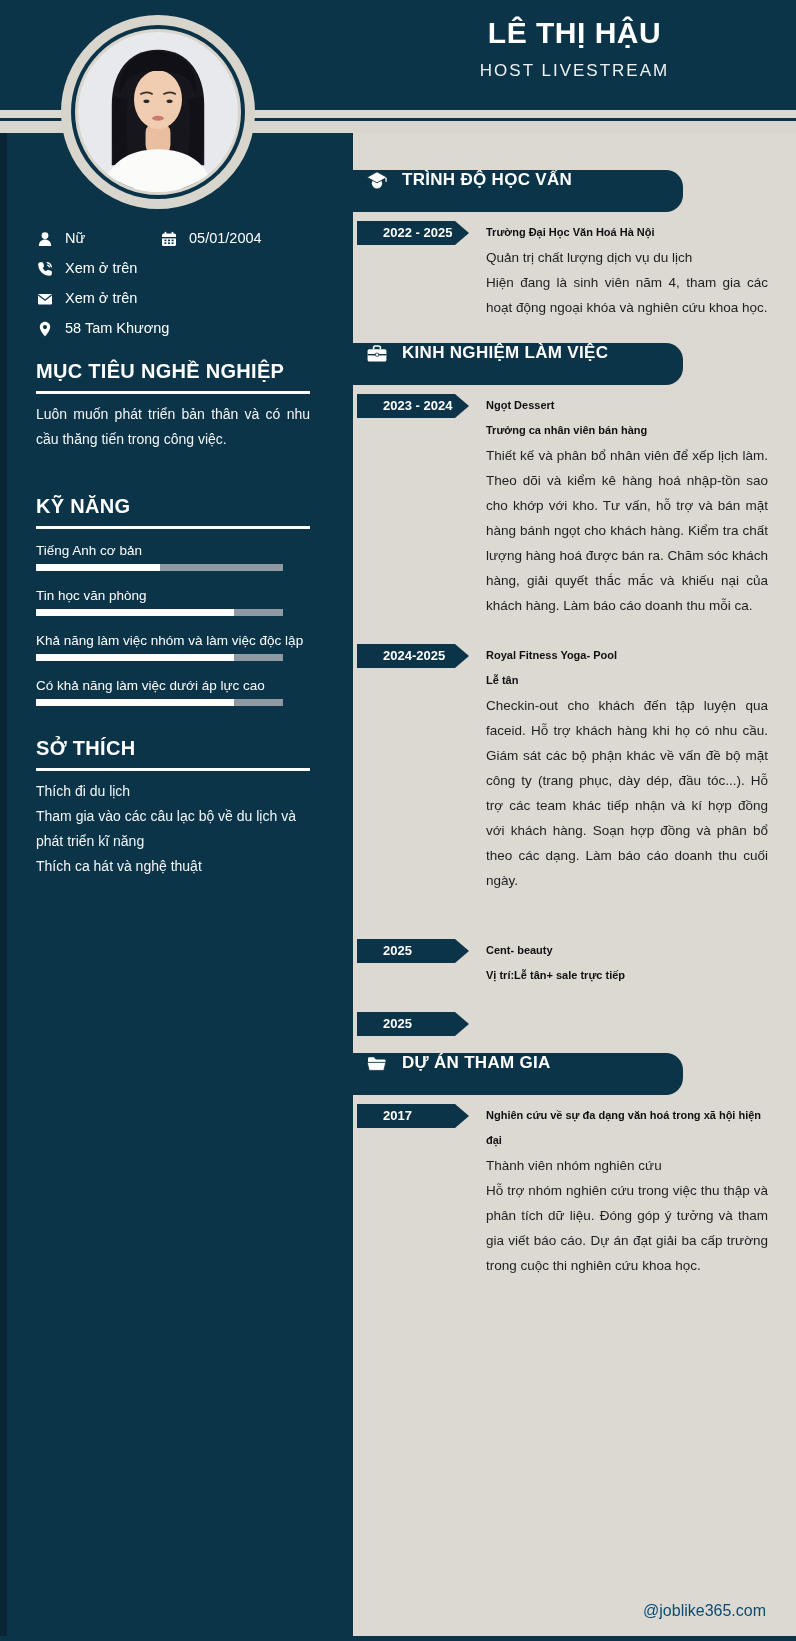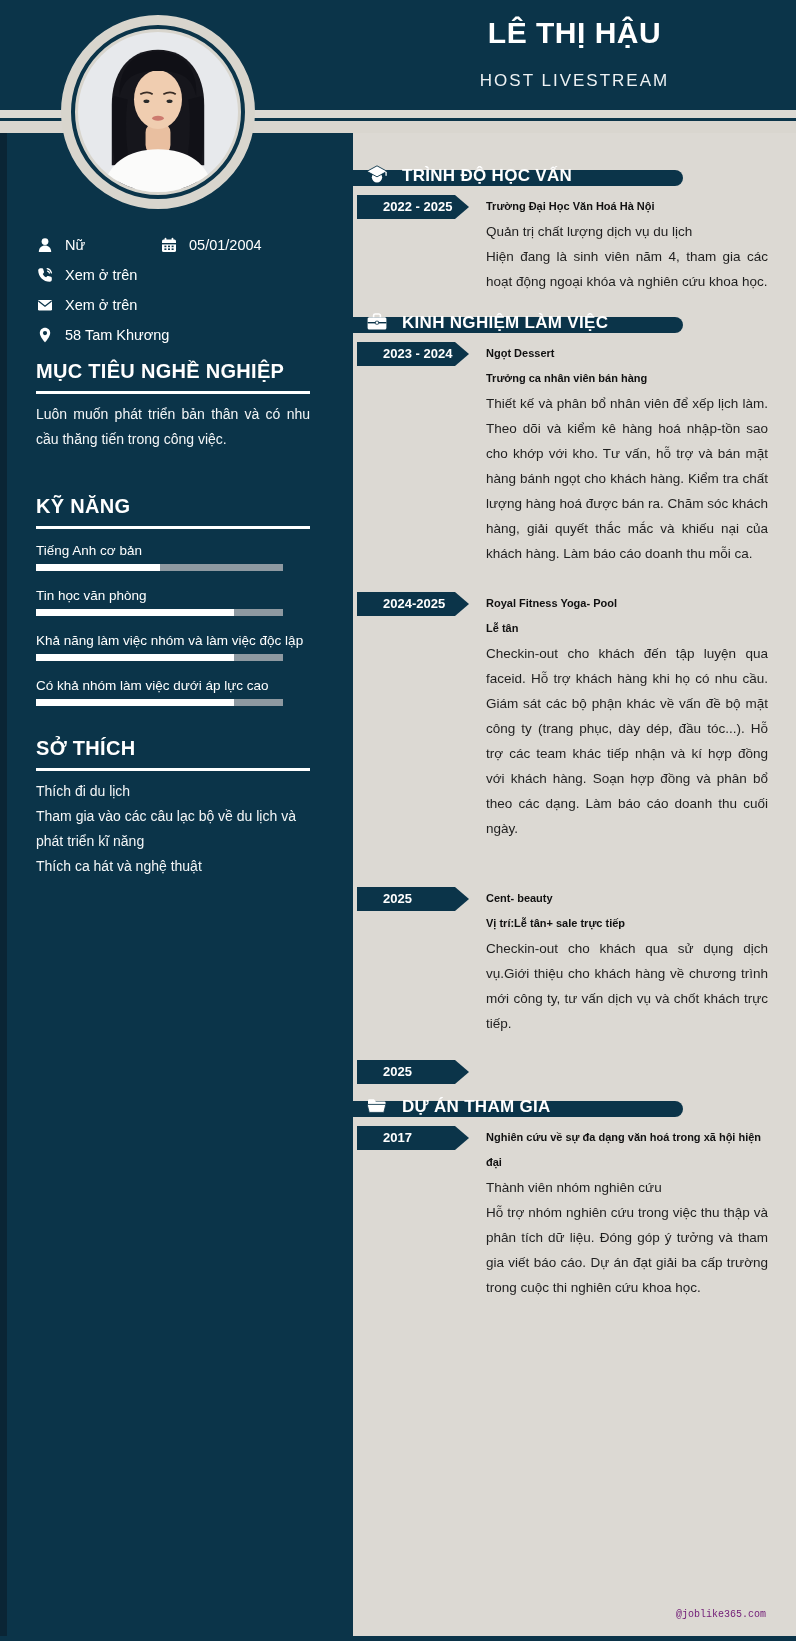--- a/index.html
+++ b/index.html
@@ -8,21 +8,21 @@
     background:#dcd9d3;
     font-family:"Liberation Sans","DejaVu Sans",sans-serif;
     -webkit-font-smoothing:antialiased;
   }
   .page{position:relative;width:796px;height:1641px;}
 
   
   .header{height:110px;background:#0b3449;position:relative;}
   .header-right{position:absolute;left:353px;right:0;top:0;text-align:center;color:#fff;}
   .name{font-size:30px;font-weight:bold;letter-spacing:.5px;line-height:36px;margin-top:15px;}
-  .subtitle{font-size:17px;letter-spacing:2px;color:#eef2f4;margin-top:20px;}
+  .subtitle{font-size:17px;letter-spacing:2px;color:#eef2f4;margin-top:10px;}
 
   
   .band{height:15px;background:#d9d6cf;}
   .band-line{height:3px;background:#0b3449;margin-top:8px;}
 
   
   .main{display:flex;height:1516px;}
   .sidebar{flex:0 0 353px;background:#0b3449;color:#fff;position:relative;box-sizing:border-box;
            padding:0 43px 0 36px;}
   .side-edge{position:absolute;left:0;top:0;bottom:0;width:7px;background:#0a2535;}
@@ -30,21 +30,21 @@
 
   
   .photo{position:absolute;left:61px;top:15px;width:194px;height:194px;border-radius:50%;
          border:10px solid #d8d5cd;box-sizing:border-box;background:#d8d5cd;z-index:5;}
   .photo-ring{width:174px;height:174px;border-radius:50%;border:4px solid #0b3449;
               background:#d8d5cd;box-sizing:border-box;padding:3px;}
   .photo-img{width:160px;height:160px;border-radius:50%;overflow:hidden;display:block;}
 
   
   .contact{margin-top:97px;}
-  .contact-row{display:flex;align-items:center;height:30px;font-size:14.5px;}
+  .contact-row{display:flex;height:30px;font-size:14.5px;}
   .c-icon{width:18px;height:17px;display:inline-flex;align-items:center;justify-content:center;flex:0 0 18px;}
   .c-icon svg{display:block;}
   .c-text{margin-left:11px;}
   .c-text.fixed{width:65px;}
   .c-icon.second{margin-left:30px;}
 
   .side-heading{font-size:20px;font-weight:bold;letter-spacing:.3px;line-height:22px;
                 padding-bottom:9px;border-bottom:3px solid #fff;margin:0 0 8px 0;}
   .objective-block{margin-top:10px;}
   .side-para{font-size:14px;line-height:25px;margin:6px 0 0 0;color:#f4f6f7;text-align:justify;}
@@ -52,22 +52,22 @@
   .skills-block{margin-top:43px;}
   .skills-list{margin-top:12px;}
   .skill-label{font-size:13.5px;line-height:20px;margin-bottom:3px;white-space:nowrap;}
   .skill-track{width:247px;height:7px;background:#8e99a1;margin-bottom:15px;}
   .skill-fill{height:7px;background:#ffffff;}
 
   .hobbies-block{margin-top:31px;}
   .hobby-list{list-style:none;margin:8px 0 0 0;padding:0;font-size:14px;line-height:25px;color:#f4f6f7;}
 
   
-  .pill{width:330px;height:16px;background:#0b3449;border-radius:0 17px 17px 0;
-        display:flex;align-items:flex-end;color:#fff;margin-bottom:8px;}
+  .pill{width:330px;height:42px;background:#0b3449;border-radius:0 17px 17px 0;
+        display:flex;align-items:flex-start;color:#fff;margin-bottom:8px;}
   .pill-icon{margin-left:13px;width:22px;height:22px;display:flex;align-items:center;justify-content:center;}
   .pill-title{font-size:17px;font-weight:bold;letter-spacing:.3px;margin-left:14px;}
 
   .entries{display:block;}
   .entry{display:flex;padding:0 28px 0 4px;margin-bottom:0;}
   .date-badge{flex:0 0 112px;height:24px;line-height:24px;background:#0b3449;color:#fff;
               font-size:13px;font-weight:bold;box-sizing:border-box;padding-left:26px;margin-top:1px;
               margin-right:17px;
               clip-path:polygon(0 0,calc(100% - 14px) 0,100% 50%,calc(100% - 14px) 100%,0 100%);}
   .entry-content{flex:1;min-width:0;}
@@ -75,22 +75,22 @@
   .entry-para{font-size:13.5px;line-height:25px;color:#1f1f1f;text-align:justify;margin:0;}
 
   .section-block[data-sec="0"] .entry{margin-bottom:23px;}
   .section-block[data-sec="1"] .entry:nth-child(1){margin-bottom:25px;}
   .section-block[data-sec="1"] .entry:nth-child(2){margin-bottom:45px;}
   .section-block[data-sec="1"] .entry:nth-child(3){margin-bottom:23px;}
   .section-block[data-sec="2"]{margin-top:17px;}
 
   
   .watermark{position:absolute;right:30px;bottom:21px;
-             font-family:Liberation Mono, monospace;
-             font-size:10px;color:#701a75;z-index:6;}
+             font-family:Liberation Sans, sans-serif;
+             font-size:16px;color:#0c4a6e;z-index:6;}
   .bottom-strip{position:absolute;left:0;right:0;bottom:0;height:5px;background:#0b3449;z-index:7;}
 </style>
 </head>
 <body>
 
 <div class="page">
 
   <div class="header">
     <div class="header-right">
       <div class="name">LÊ THỊ HẬU</div>
@@ -207,21 +207,21 @@
                 <div class="skill-fill" style="width: 80%;"></div>
               </div>
             </div>
             <div class="skill">
               <div class="skill-label">Khả năng làm việc nhóm và làm việc độc lập</div>
               <div class="skill-track">
                 <div class="skill-fill" style="width: 80%;"></div>
               </div>
             </div>
             <div class="skill">
-              <div class="skill-label">Có khả nhóm làm việc dưới áp lực cao</div>
+              <div class="skill-label">Có khả năng làm việc dưới áp lực cao</div>
               <div class="skill-track">
                 <div class="skill-fill" style="width: 80%;"></div>
               </div>
             </div>
           </div>
       </div>
 
       <div class="hobbies-block">
         <h2 class="side-heading">SỞ THÍCH</h2>
         <ul class="hobby-list">
@@ -284,21 +284,20 @@
                 <div class="entry-title">Royal Fitness Yoga- Pool</div>
                 <div class="entry-title">Lễ tân</div>
                 <p class="entry-para">Checkin-out cho khách đến tập luyện qua faceid. Hỗ trợ khách hàng khi họ có nhu cầu. Giám sát các bộ phận khác về vấn đề bộ mặt công ty (trang phục, dày dép, đầu tóc...). Hỗ trợ các team khác tiếp nhận và kí hợp đồng với khách hàng. Soạn hợp đồng và phân bổ theo các dạng. Làm báo cáo doanh thu cuối ngày.</p>
               </div>
             </div>
             <div class="entry">
               <div class="date-badge">2025</div>
               <div class="entry-content">
                 <div class="entry-title">Cent- beauty</div>
                 <div class="entry-title">Vị trí:Lễ tân+ sale trực tiếp</div>
-                <p class="entry-para">Checkin-out cho khách qua sử dụng dịch vụ.Giới thiệu cho khách hàng về chương trình mới công ty, tư vấn dịch vụ và chốt khách trực tiếp.</p>
               </div>
             </div>
             <div class="entry">
               <div class="date-badge">2025</div>
             </div>
           </div>
       </div>
 
       <div class="section-block" data-sec="2">
         <div class="pill">

